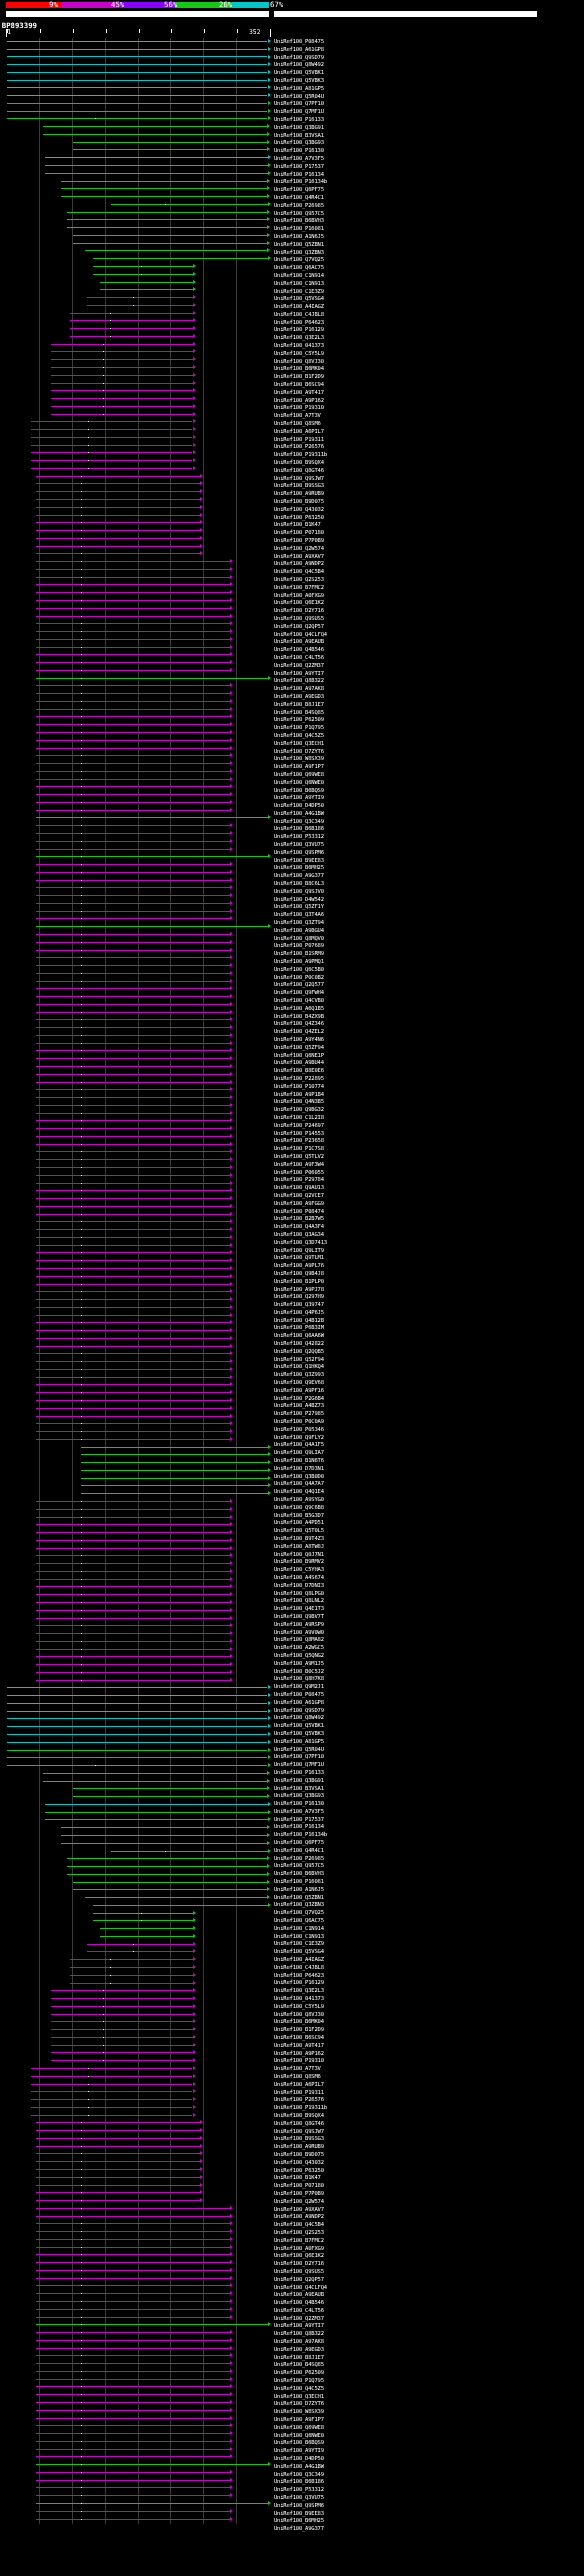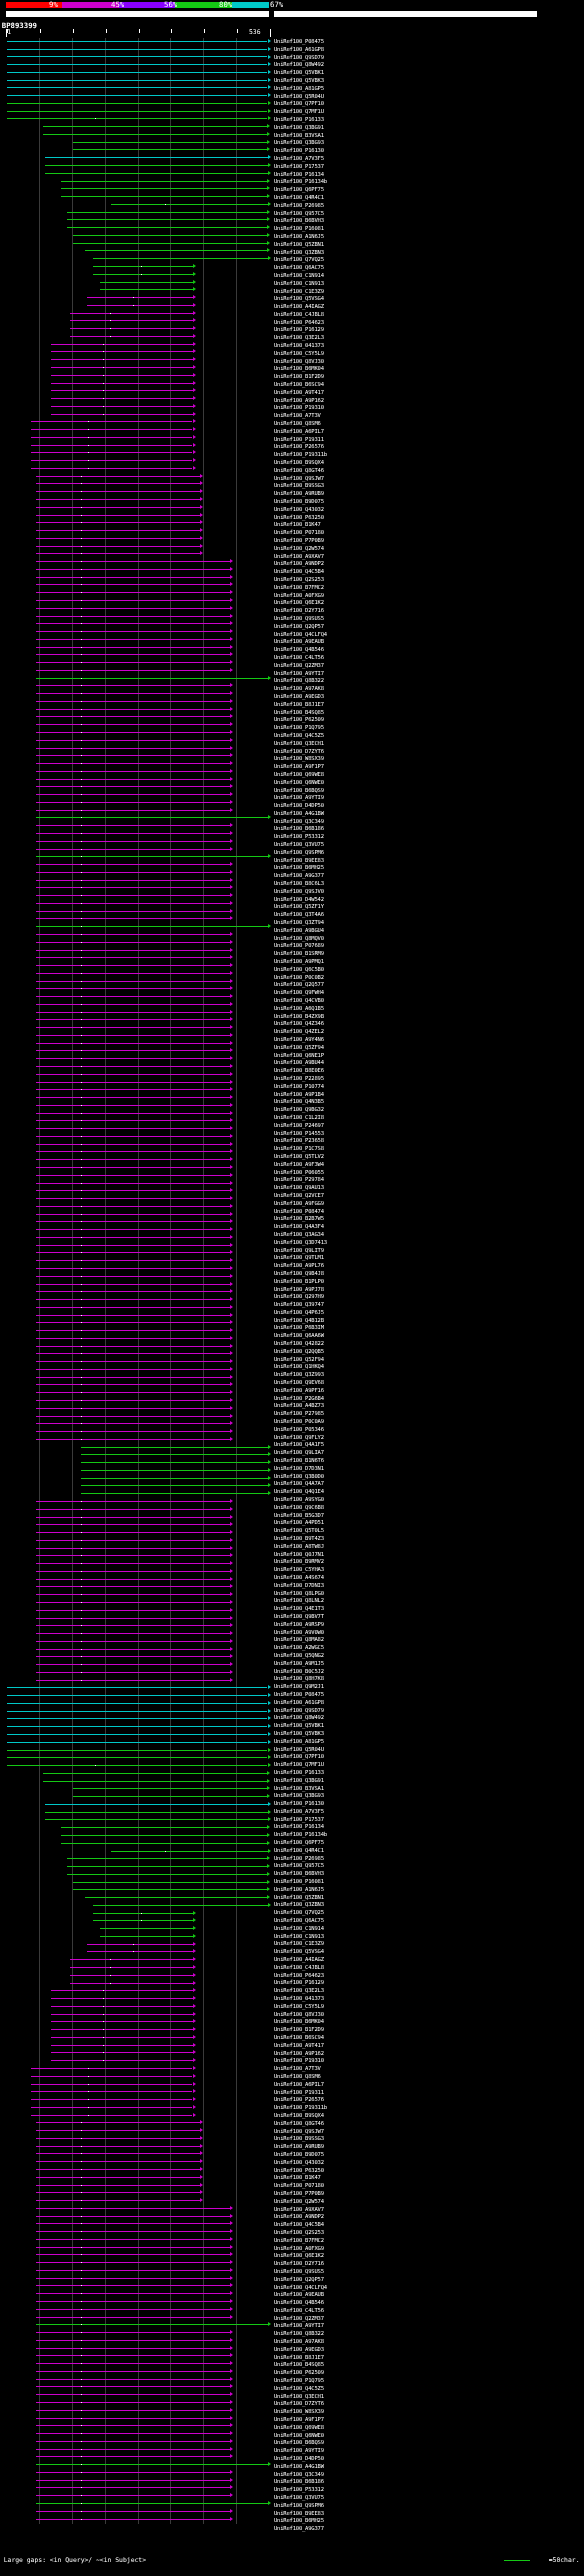--- a/index.html
+++ b/index.html
@@ -47,40 +47,40 @@
 
   <div class="ruler" id="ruler">
       <div class="seg" style="left: 5.5px; width: 57px; background: rgb(255, 0, 0);"></div>
       <div class="seg" style="left: 62px; width: 57px; background: rgb(204, 0, 204);"></div>
       <div class="seg" style="left: 119px; width: 57px; background: rgb(136, 0, 255);"></div>
       <div class="seg" style="left: 175px; width: 57px; background: rgb(20, 200, 20);"></div>
       <div class="seg" style="left: 232px; width: 37px; background: rgb(0, 200, 200);"></div>
       <div class="lbl" style="left: 49px; color: rgb(255, 255, 255);">9%</div>
       <div class="lbl" style="left: 111px; color: rgb(255, 255, 255);">45%</div>
       <div class="lbl" style="left: 164px; color: rgb(255, 255, 255);">56%</div>
-      <div class="lbl" style="left: 219px; color: rgb(255, 255, 255);">80%</div>
+      <div class="lbl" style="left: 219px; color: rgb(255, 255, 255);">26%</div>
       <div class="lbl" style="left: 270px; color: rgb(255, 255, 255);">67%</div>
     </div>
   <div class="whitebar"></div>
   <div class="whitebar2"></div>
 
   <div class="qlabel">BP893399</div>
   <div class="axis" id="axis">
       <div class="tick" style="left: 0px;"></div>
       <div class="tick" style="left: 33px;"></div>
       <div class="tick" style="left: 66px;"></div>
       <div class="tick" style="left: 99px;"></div>
       <div class="tick" style="left: 132px;"></div>
       <div class="tick" style="left: 164px;"></div>
       <div class="tick" style="left: 197px;"></div>
       <div class="tick" style="left: 230px;"></div>
       <div class="tick" style="left: 263px;"></div>
     </div>
   <div class="axmin">1</div>
-  <div class="axmax">536</div>
+  <div class="axmax">352</div>
 
   <div class="plot" id="plot">
       <div class="vgrid" style="left: 33px;"></div>
       <div class="vgrid" style="left: 66px;"></div>
       <div class="vgrid" style="left: 99px;"></div>
       <div class="vgrid" style="left: 132px;"></div>
       <div class="vgrid" style="left: 164px;"></div>
       <div class="vgrid" style="left: 197px;"></div>
       <div class="vgrid" style="left: 230px;"></div>
       <div class="hit" style="left: 1.5px; top: 2.7px; width: 260px;">
@@ -1936,19 +1936,14 @@
       <div class="lrow">UniRef100_Q3C349</div>
       <div class="lrow">UniRef100_B6B186</div>
       <div class="lrow">UniRef100_P53312</div>
       <div class="lrow">UniRef100_Q3VU75</div>
       <div class="lrow">UniRef100_Q9SPM6</div>
       <div class="lrow">UniRef100_B9EE83</div>
       <div class="lrow">UniRef100_B6MH25</div>
       <div class="lrow">UniRef100_A9G377</div>
     </div>
 
-  <div class="footer">
-    <div class="foot-text">Large gaps: &lt;in Query&gt;/ ~&lt;in Subject&gt;</div>
-    <div class="foot-line"></div>
-    <div class="foot-key">=50char.</div>
-  </div>
 </div>
 
 
 </body></html>

